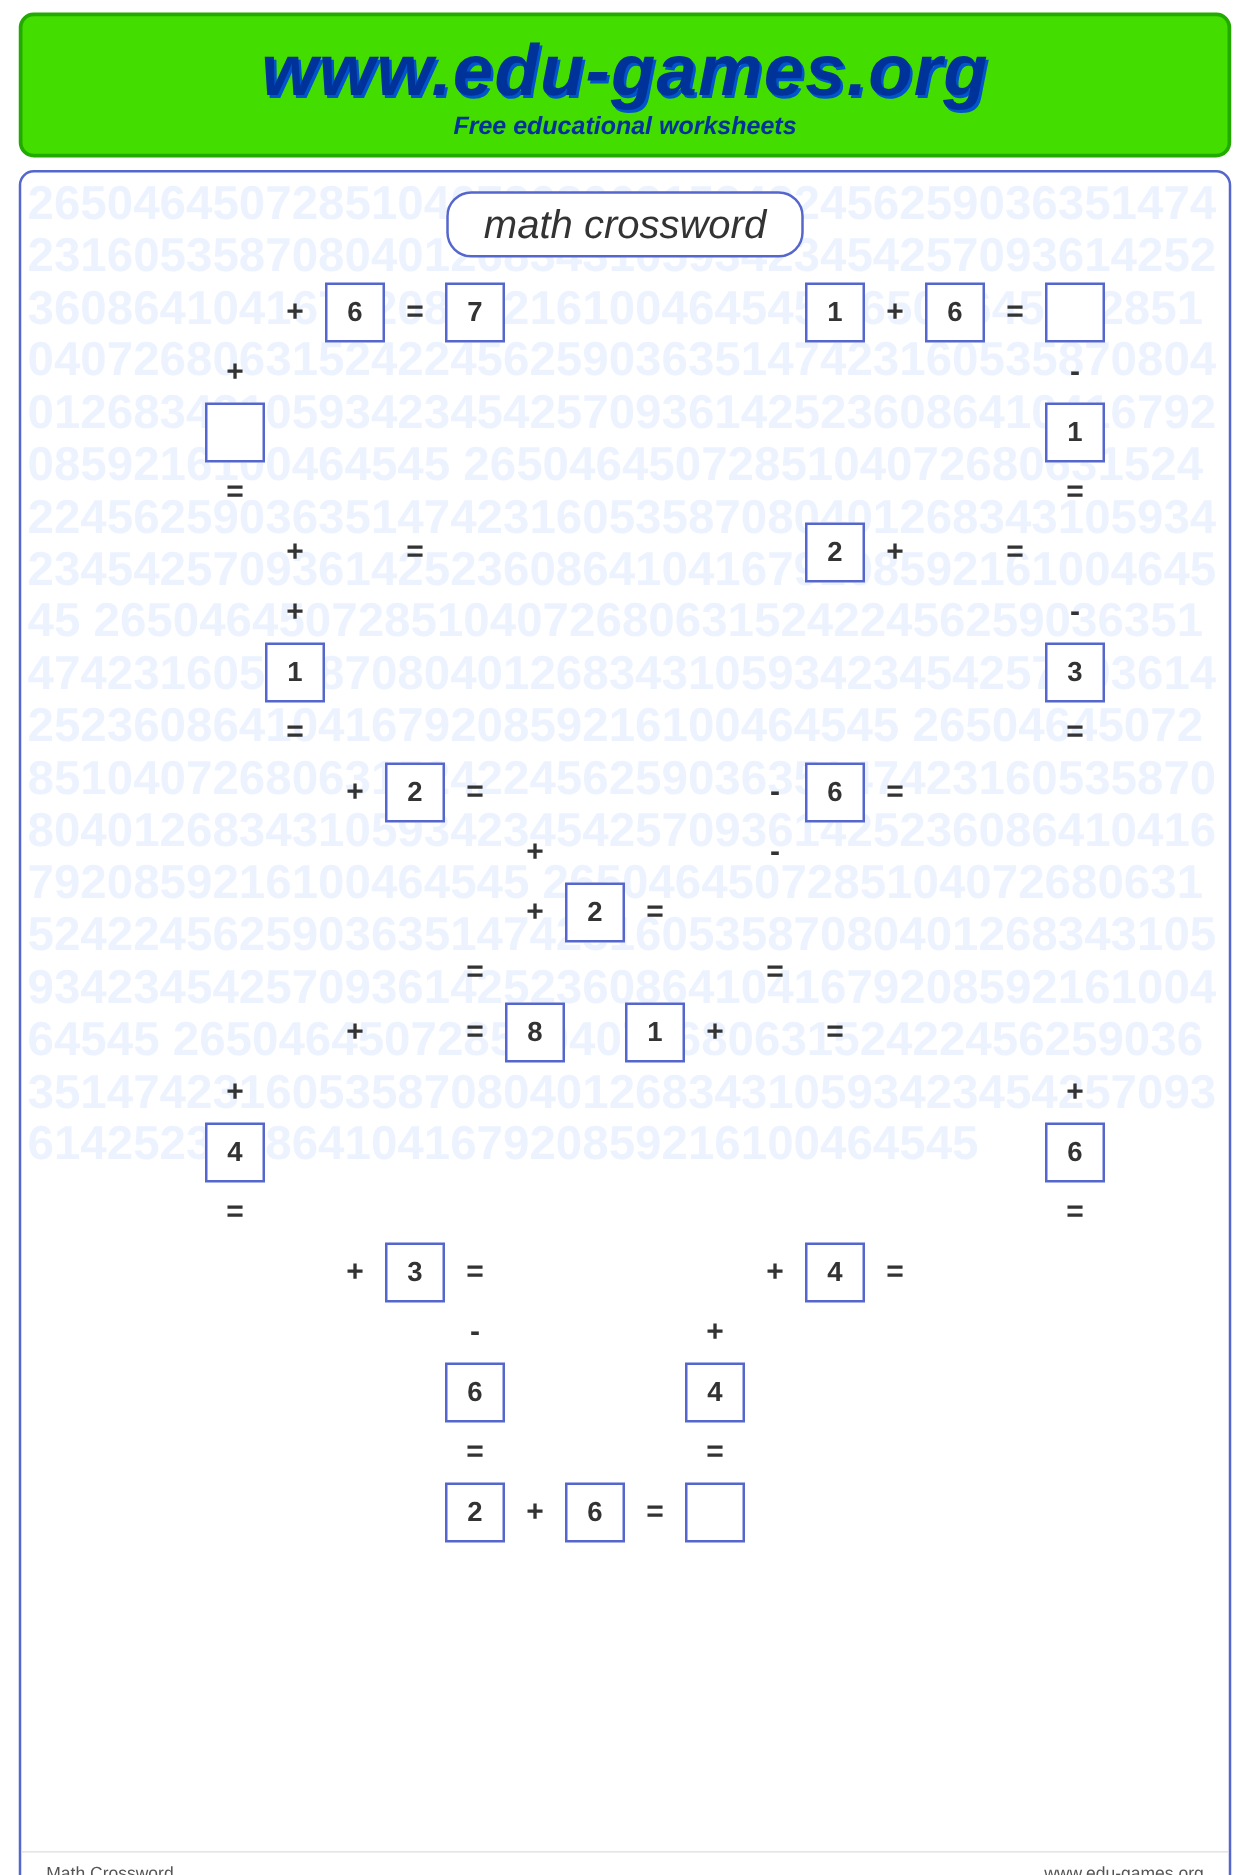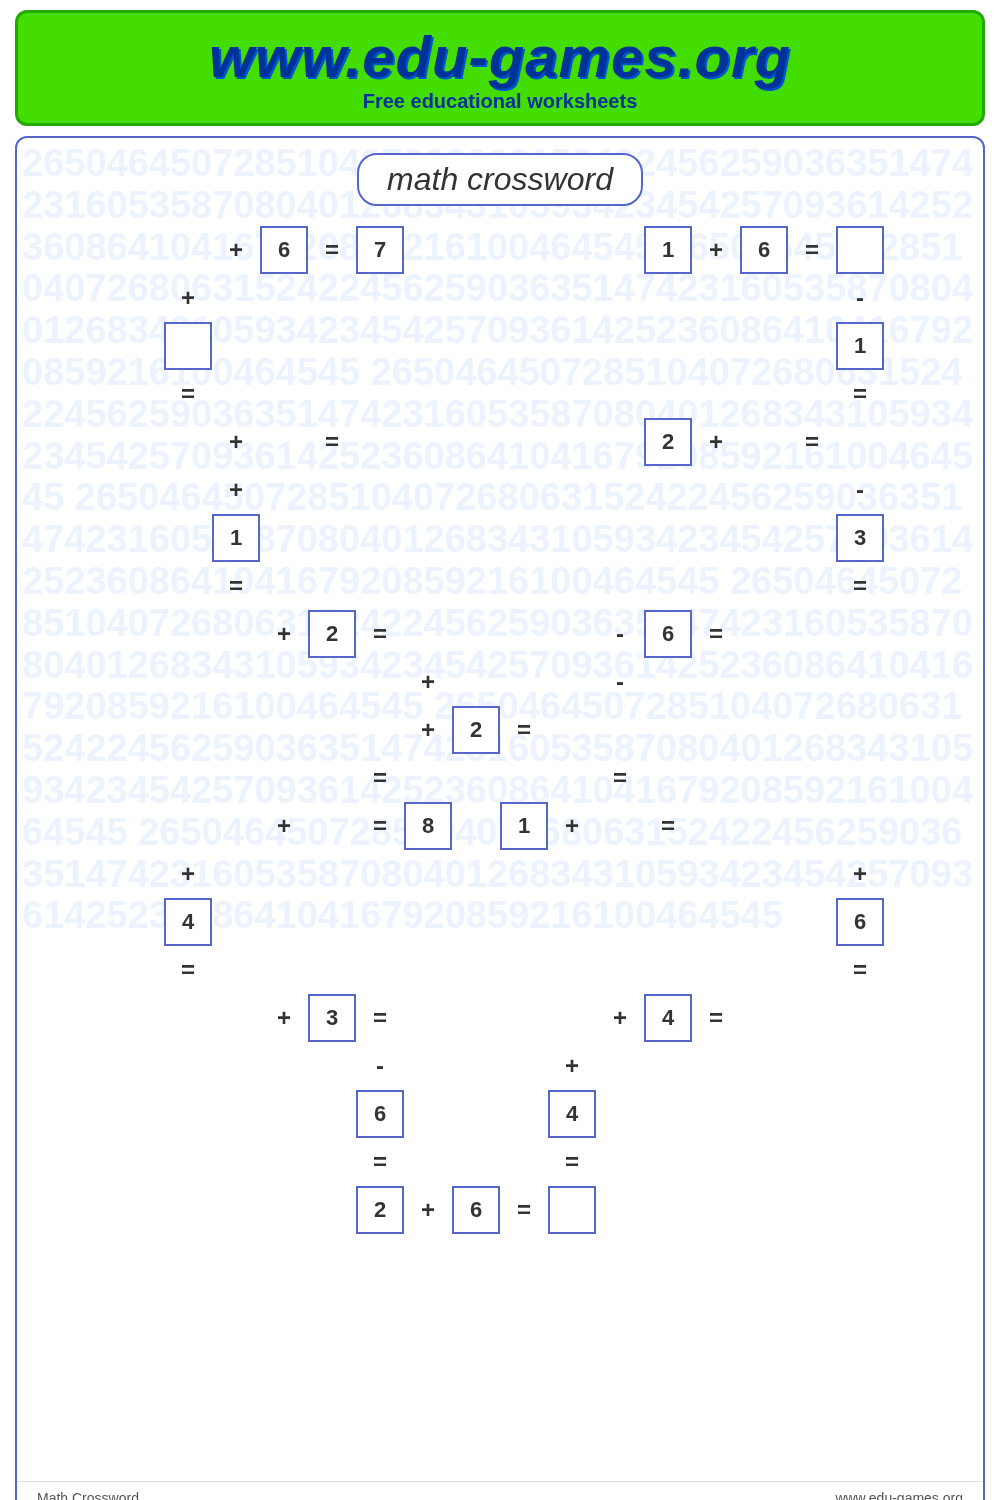--- a/index.html
+++ b/index.html
@@ -25,20 +25,21 @@
       font-weight: 900;
       color: #003399;
       font-style: italic;
       letter-spacing: 1px;
       text-shadow: 2px 2px 0 #0055cc;
     }
     .header-subtitle {
       font-size: 20px;
       font-weight: 700;
       color: #003399;
+      font-style: italic;
     }
 
     
     .main-content {
       margin: 10px 15px;
       border: 2px solid #5566cc;
       border-radius: 12px;
       background: #fff;
       padding: 15px;
       height: 1380px;

